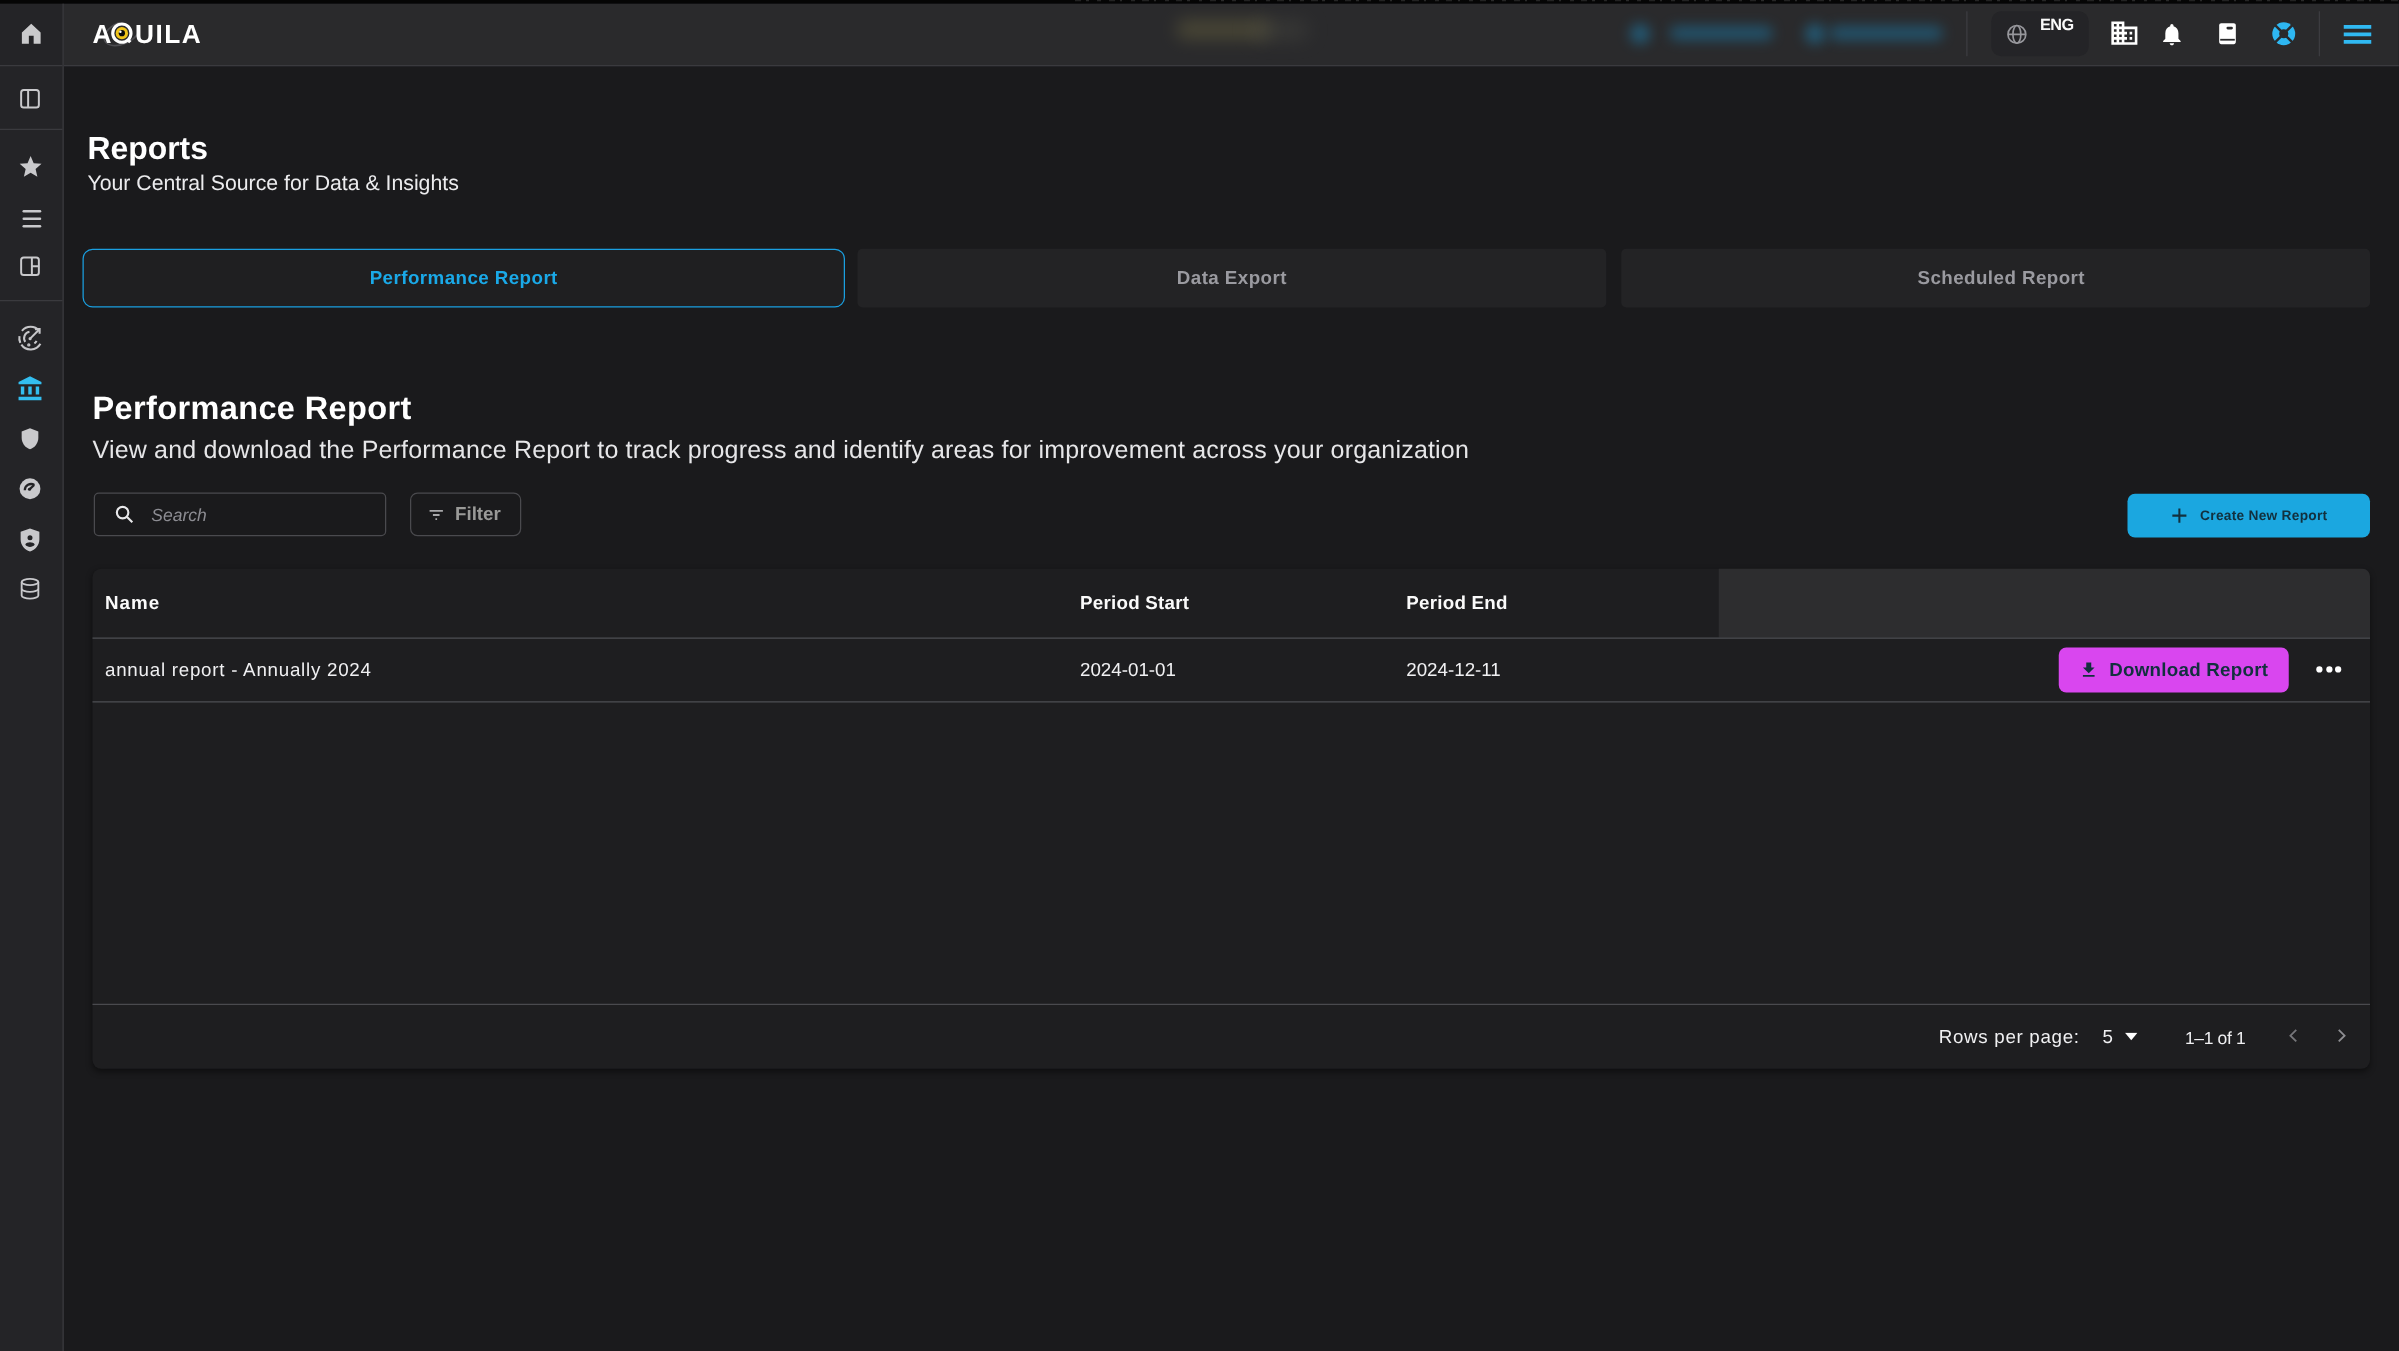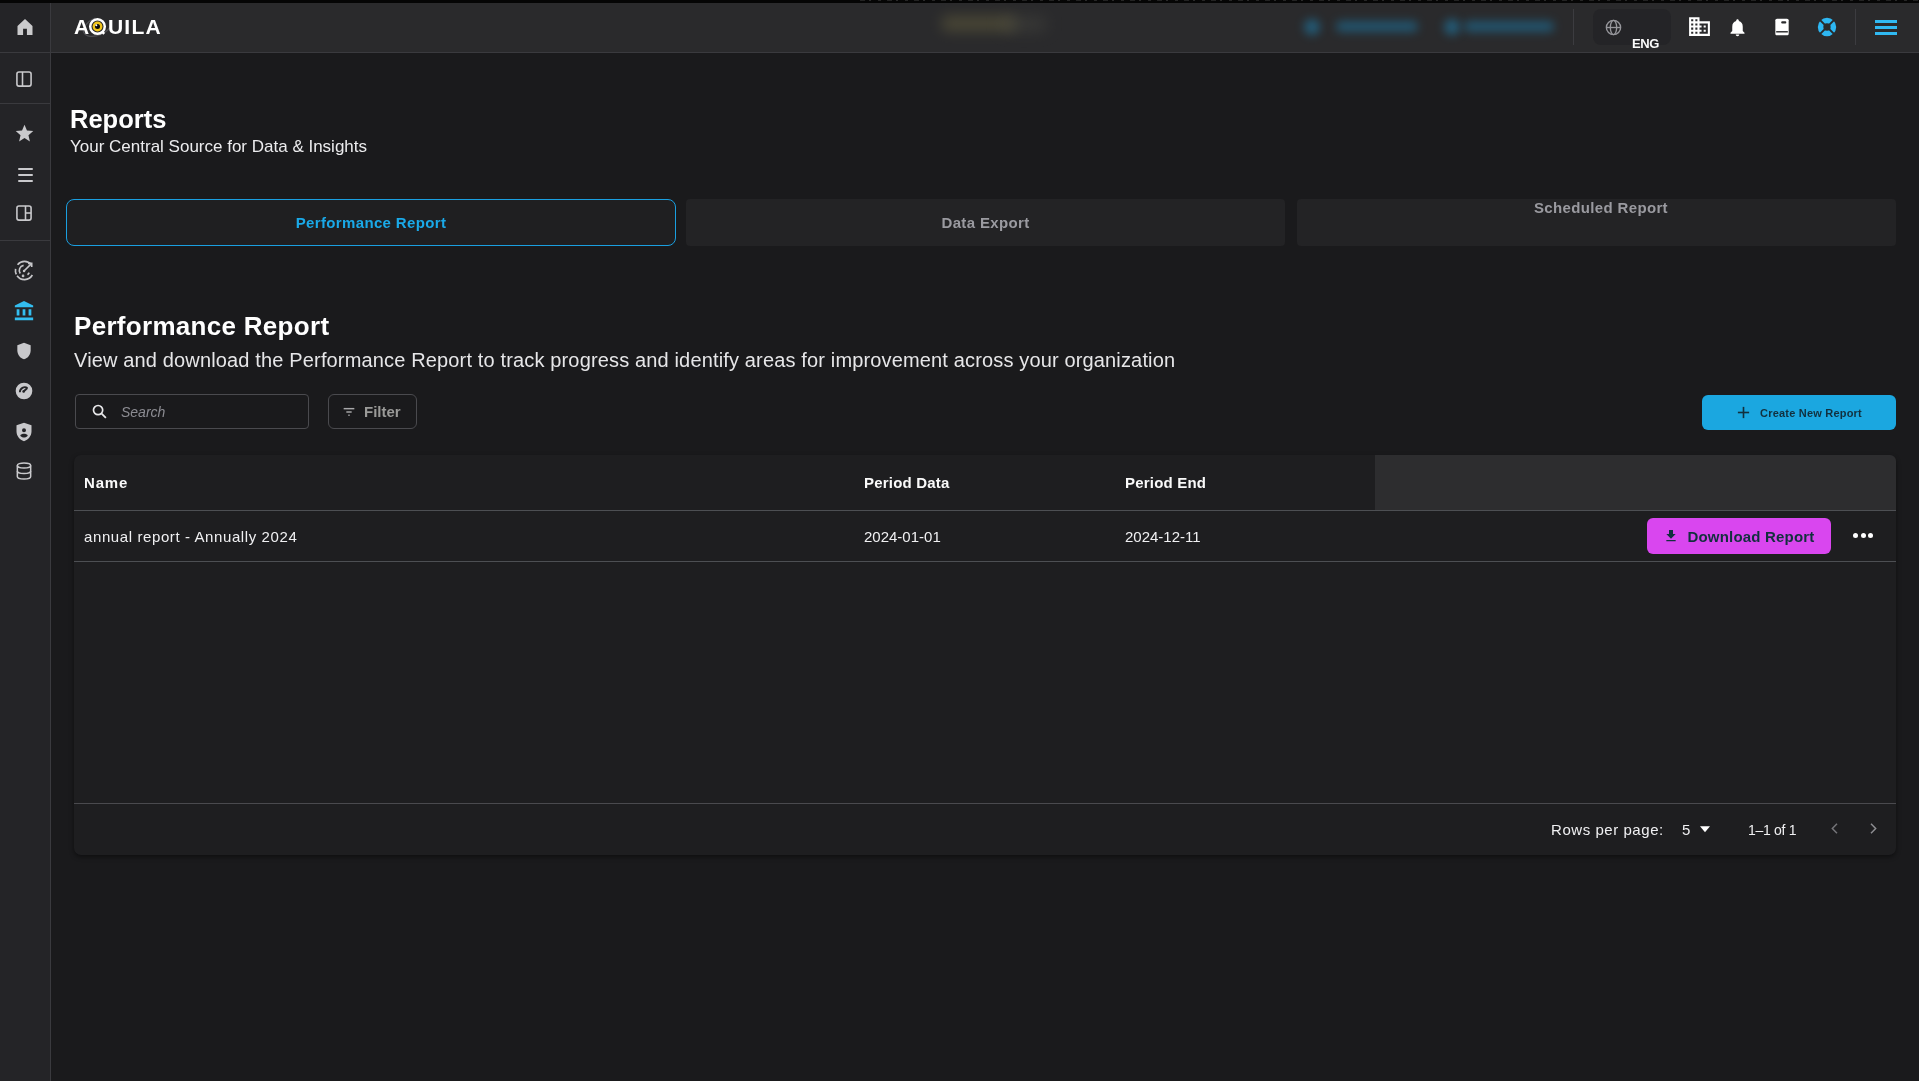--- a/index.html
+++ b/index.html
@@ -92,21 +92,21 @@
 <div class="a" style="left:1444px;top:19px;width:16px;height:16px;background:#1f7aa6;border-radius:50%;filter:blur(5px);opacity:.62"></div>
 <div class="a" style="left:1464px;top:21px;width:90px;height:11px;background:#1f698e;border-radius:5px;filter:blur(5px);opacity:.68"></div>
 
 <div class="a" style="left:1573px;top:9px;width:1px;height:36px;background:#3c3c40;"></div>
 <div class="a" style="left:1593px;top:9px;width:78px;height:36px;background:#242427;border-radius:8px;"></div>
 <svg class="a ic" style="left:1604px;top:18px" width="19" height="19" viewBox="0 0 24 24" fill="none" stroke="#97979c" stroke-width="1.7">
     <circle cx="12" cy="12" r="9"></circle>
     <ellipse cx="12" cy="12" rx="4" ry="9"></ellipse>
     <line x1="3" y1="12" x2="21" y2="12"></line>
   </svg>
-<div class="a" style="left:1632px;top:36px;font-size:13px;font-weight:bold;color:#fafafa;letter-spacing:-.4px;">ENG</div>
+<div class="a" style="left:1632px;top:12px;font-size:13px;font-weight:bold;color:#fafafa;letter-spacing:-.4px;">ENG</div>
 <svg class="a ic" style="left:1687px;top:14px" width="25" height="25" viewBox="0 0 24 24" fill="#fff">
     <path d="M12 7V3H2v18h20V7H12zM6 19H4v-2h2v2zm0-4H4v-2h2v2zm0-4H4V9h2v2zm0-4H4V5h2v2zm4 12H8v-2h2v2zm0-4H8v-2h2v2zm0-4H8V9h2v2zm0-4H8V5h2v2zm10 12h-8v-2h2v-2h-2v-2h2v-2h-2V9h8v10zm-2-8h-2v2h2v-2zm0 4h-2v2h2v-2z"></path>
   </svg>
 <svg class="a ic" style="left:1727px;top:17px" width="21" height="21" viewBox="0 0 24 24" fill="#fff">
     <path d="M12 22c1.1 0 2-.9 2-2h-4c0 1.1.9 2 2 2zm6-6v-5c0-3.07-1.63-5.64-4.5-6.32V4c0-.83-.67-1.5-1.5-1.5s-1.5.67-1.5 1.5v.68C7.64 5.36 6 7.92 6 11v5l-2 2v1h16v-1l-2-2z"></path>
   </svg>
 <svg class="a ic" style="left:1772px;top:17px" width="20" height="20" viewBox="0 0 24 24" fill="#fff">
     <path d="M18 2H6c-1.1 0-2 .9-2 2v16c0 1.1.9 2 2 2h12c1.1 0 2-.9 2-2V4c0-1.1-.9-2-2-2z"></path>
     <rect x="11" y="5.2" width="6.2" height="2.6" rx="1.3" fill="#2a2a2c"></rect>
     <rect x="5" y="16.9" width="14" height="1.7" fill="#2a2a2c"></rect>
@@ -124,21 +124,21 @@
 
 <div class="a" style="left:70px;top:104.5px;font-size:25.5px;font-weight:bold;color:#fff;letter-spacing:0;">Reports</div>
 <div class="a" style="left:70px;top:137px;font-size:17px;color:#ececee;text-align:right;">Your Central Source for Data &amp; Insights</div>
 
 <div class="a" style="left:66px;top:199px;width:610px;height:47px;border:1.5px solid #1a9fe0;border-radius:8px;background:#1f1f21;box-sizing:border-box;display:flex;align-items:center;justify-content:center;">
     <span style="color:#1aa9e8;font-weight:bold;font-size:15px;letter-spacing:.35px;">Performance Report</span>
   </div>
 <div class="a" style="left:686px;top:199px;width:599px;height:47px;border-radius:4px;background:#232325;display:flex;align-items:center;justify-content:center;">
     <span style="color:#9a9aa0;font-weight:bold;font-size:15px;letter-spacing:.35px;">Data Export</span>
   </div>
-<div class="a" style="left:1297px;top:199px;width:599px;height:47px;border-radius:4px;background:#232325;display:flex;align-items:flex-start;justify-content:center;">
+<div class="a" style="left:1297px;top:199px;width:599px;height:47px;border-radius:4px;background:#232325;display:flex;align-items:center;justify-content:center;">
     <span style="color:#9a9aa0;font-weight:bold;font-size:15px;letter-spacing:.35px;padding-left:9px;">Scheduled Report</span>
   </div>
 
 <div class="a" style="left:74px;top:310.5px;font-size:26px;font-weight:bold;color:#fff;letter-spacing:.3px;">Performance Report</div>
 <div class="a" style="left:74px;top:349px;font-size:20px;letter-spacing:.15px;color:#e6e6e8;">View and download the Performance Report to track progress and identify areas for improvement across your organization</div>
 
 <div class="a" style="left:75px;top:394px;width:234px;height:35px;border:1px solid #4a4a4e;border-radius:4px;box-sizing:border-box;"></div>
 <svg class="a ic" style="left:91px;top:403px" width="17" height="17" viewBox="0 0 24 24" fill="none" stroke="#e8e8ea" stroke-width="2.4">
     <circle cx="10" cy="10" r="6.5"></circle>
     <line x1="15" y1="15" x2="21" y2="21"></line>
@@ -157,21 +157,21 @@
       <line x1="12" y1="3" x2="12" y2="21"></line>
       <line x1="3" y1="12" x2="21" y2="12"></line>
     </svg>
     <span style="color:#12303e;font-weight:bold;font-size:11px;letter-spacing:.2px;">Create New Report</span>
   </div>
 
 <div class="a" style="left:74px;top:455px;width:1822px;height:400px;background:#1e1e20;border-radius:7px;box-shadow:0 2px 5px rgba(0,0,0,.45);"></div>
 <div class="a" style="left:1375px;top:455px;width:521px;height:55px;background:#2d2d2f;border-radius:0 6px 0 0;"></div>
 <div class="a" style="left:74px;top:510px;width:1822px;height:1px;background:#4d4f53;"></div>
 <div class="a" style="left:84px;top:474px;font-size:15px;font-weight:bold;color:#fafafa;letter-spacing:.8px;">Name</div>
-<div class="a" style="left:864px;top:474px;font-size:15px;font-weight:bold;color:#fafafa;letter-spacing:.2px;">Period Data</div>
+<div class="a" style="left:864px;top:474px;font-size:15px;font-weight:bold;color:#fafafa;letter-spacing:.2px;">Period Start</div>
 <div class="a" style="left:1125px;top:474px;font-size:15px;font-weight:bold;color:#fafafa;letter-spacing:.2px;">Period End</div>
 
 <div class="a" style="left:84px;top:528px;font-size:15px;letter-spacing:.6px;color:#f0f0f2;">annual report - Annually 2024</div>
 <div class="a" style="left:864px;top:528px;font-size:15px;color:#f0f0f2;">2024-01-01</div>
 <div class="a" style="left:1125px;top:528px;font-size:15px;color:#f0f0f2;">2024-12-11</div>
 <div class="a" style="left:1647px;top:518px;width:184px;height:36px;background:#d946ef;border-radius:6px;display:flex;align-items:center;justify-content:center;gap:8px;">
     <svg width="16" height="16" viewBox="0 0 24 24" fill="#12303e">
       <path d="M5 20h14v-2H5v2zM19 9h-4V3H9v6H5l7 7 7-7z"></path>
     </svg>
     <span style="color:#12303e;font-weight:bold;font-size:15px;letter-spacing:.2px;">Download Report</span>

